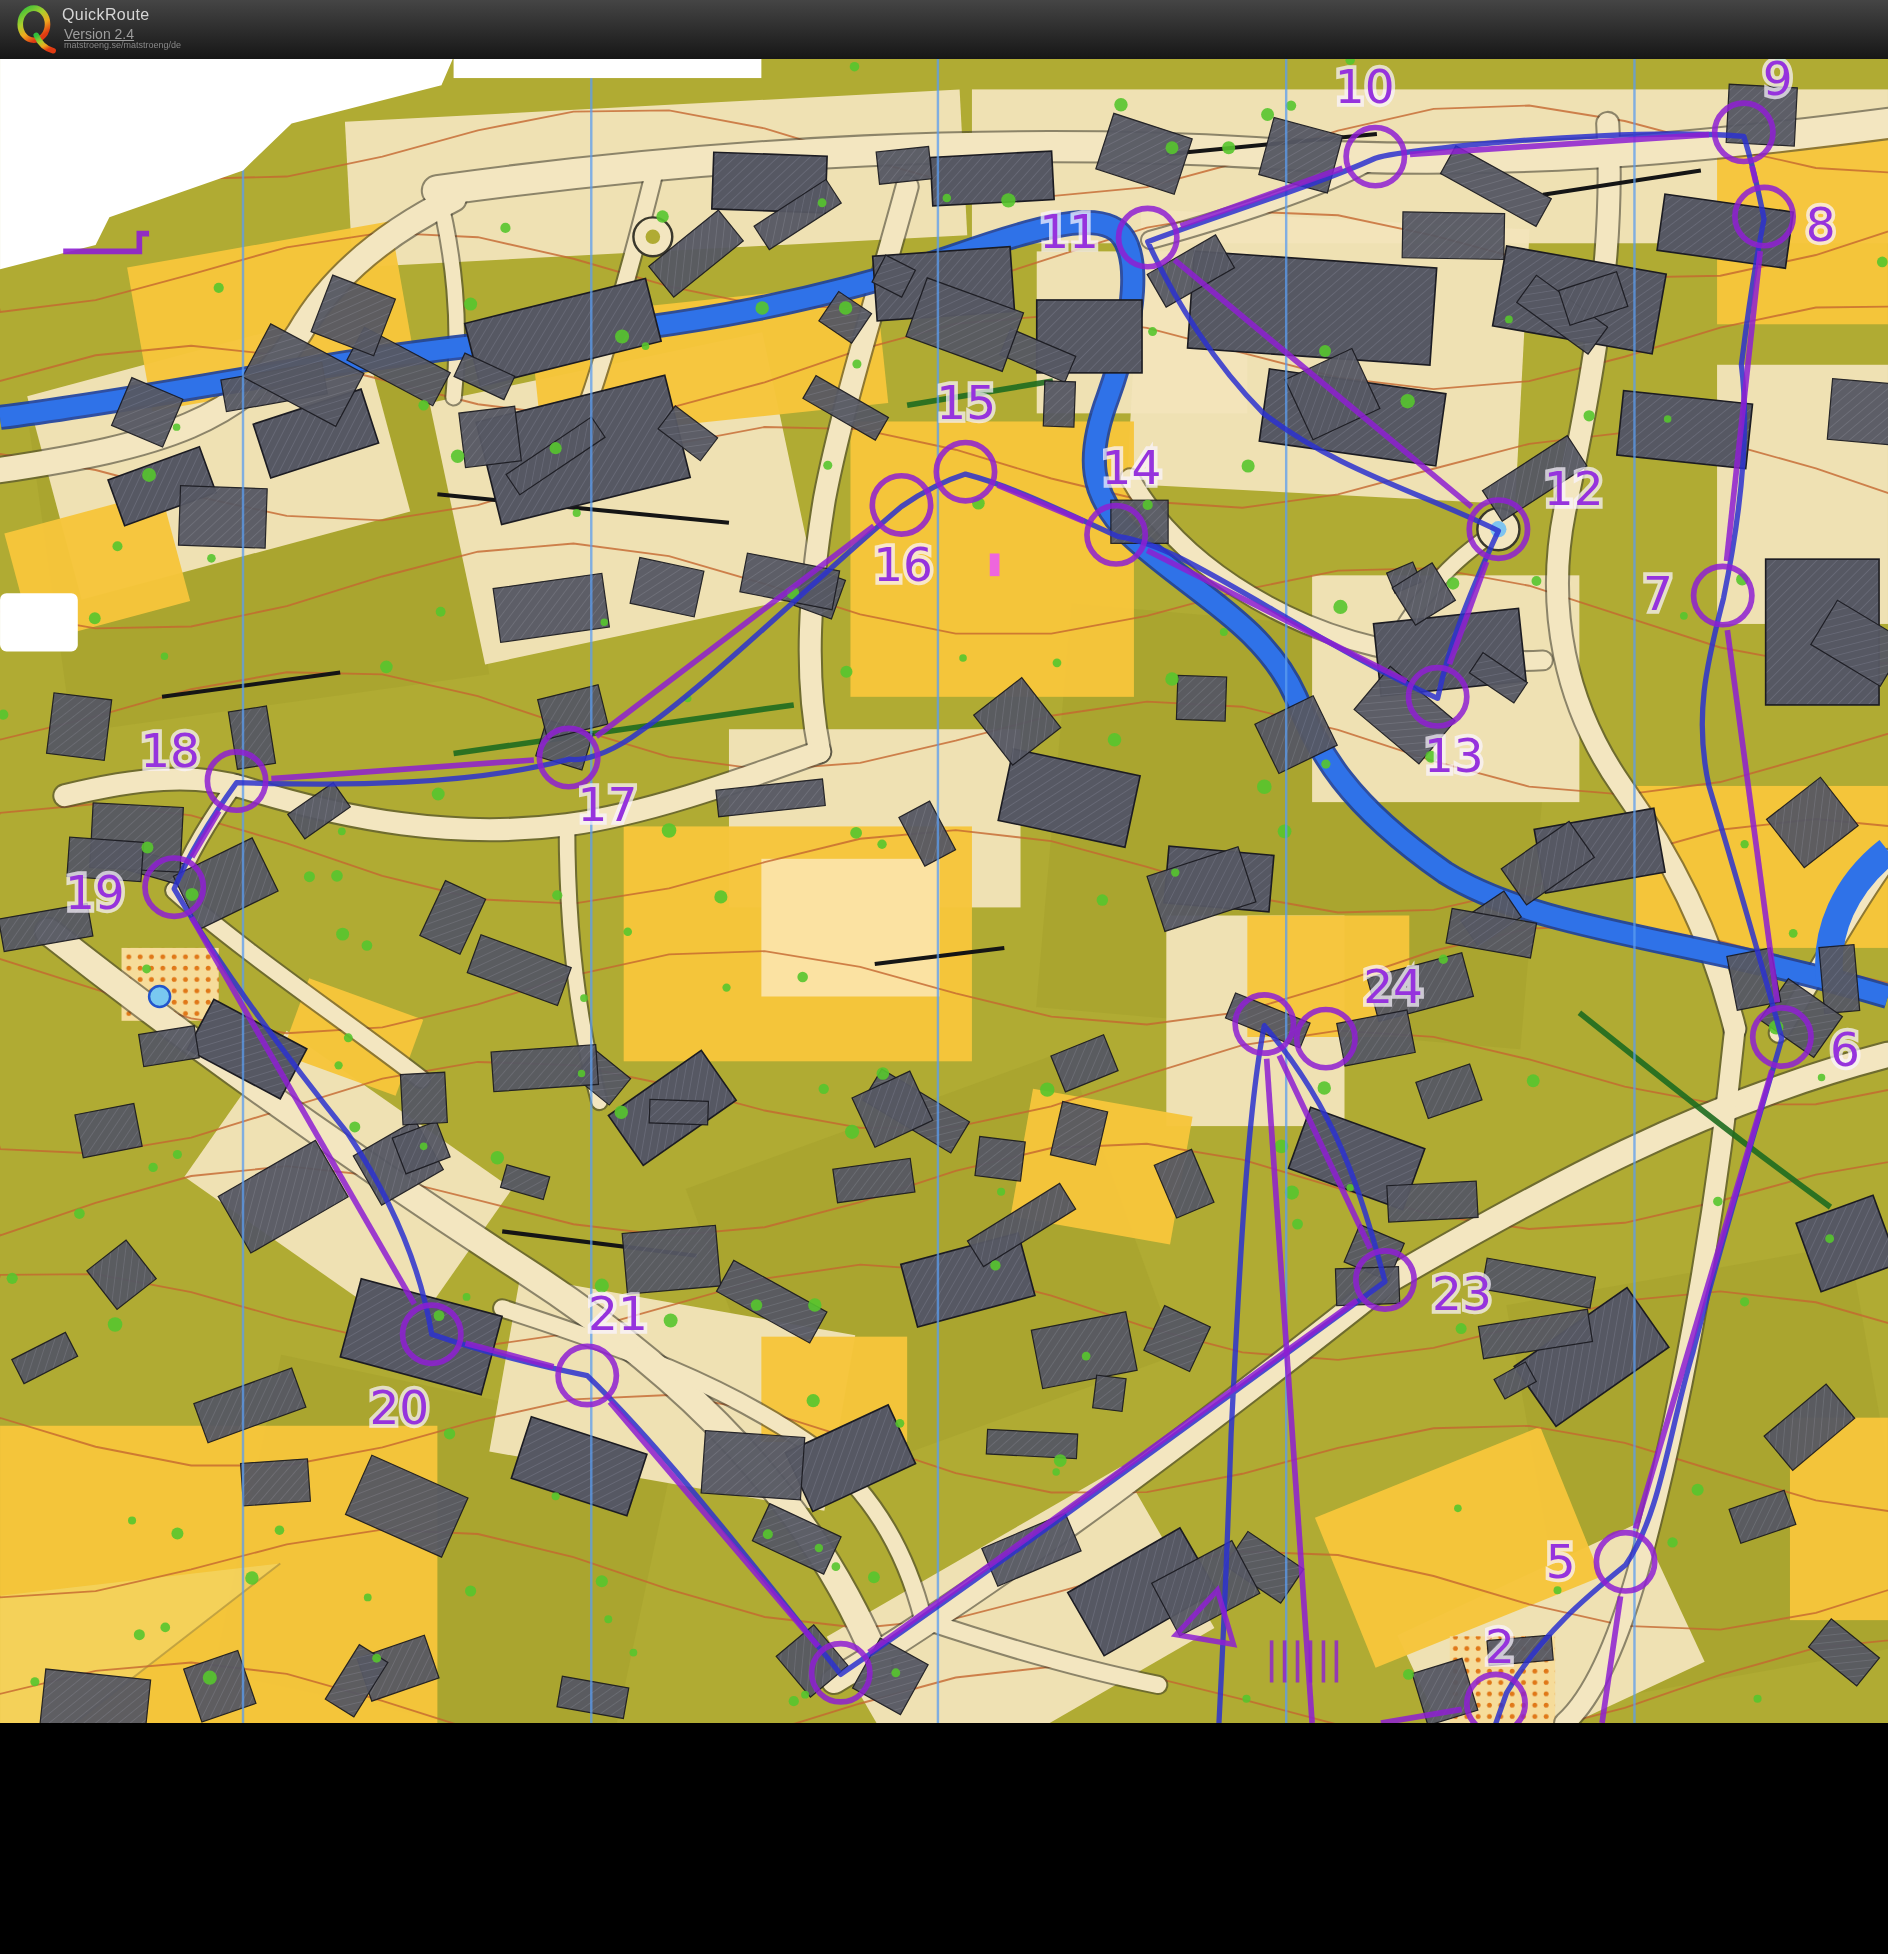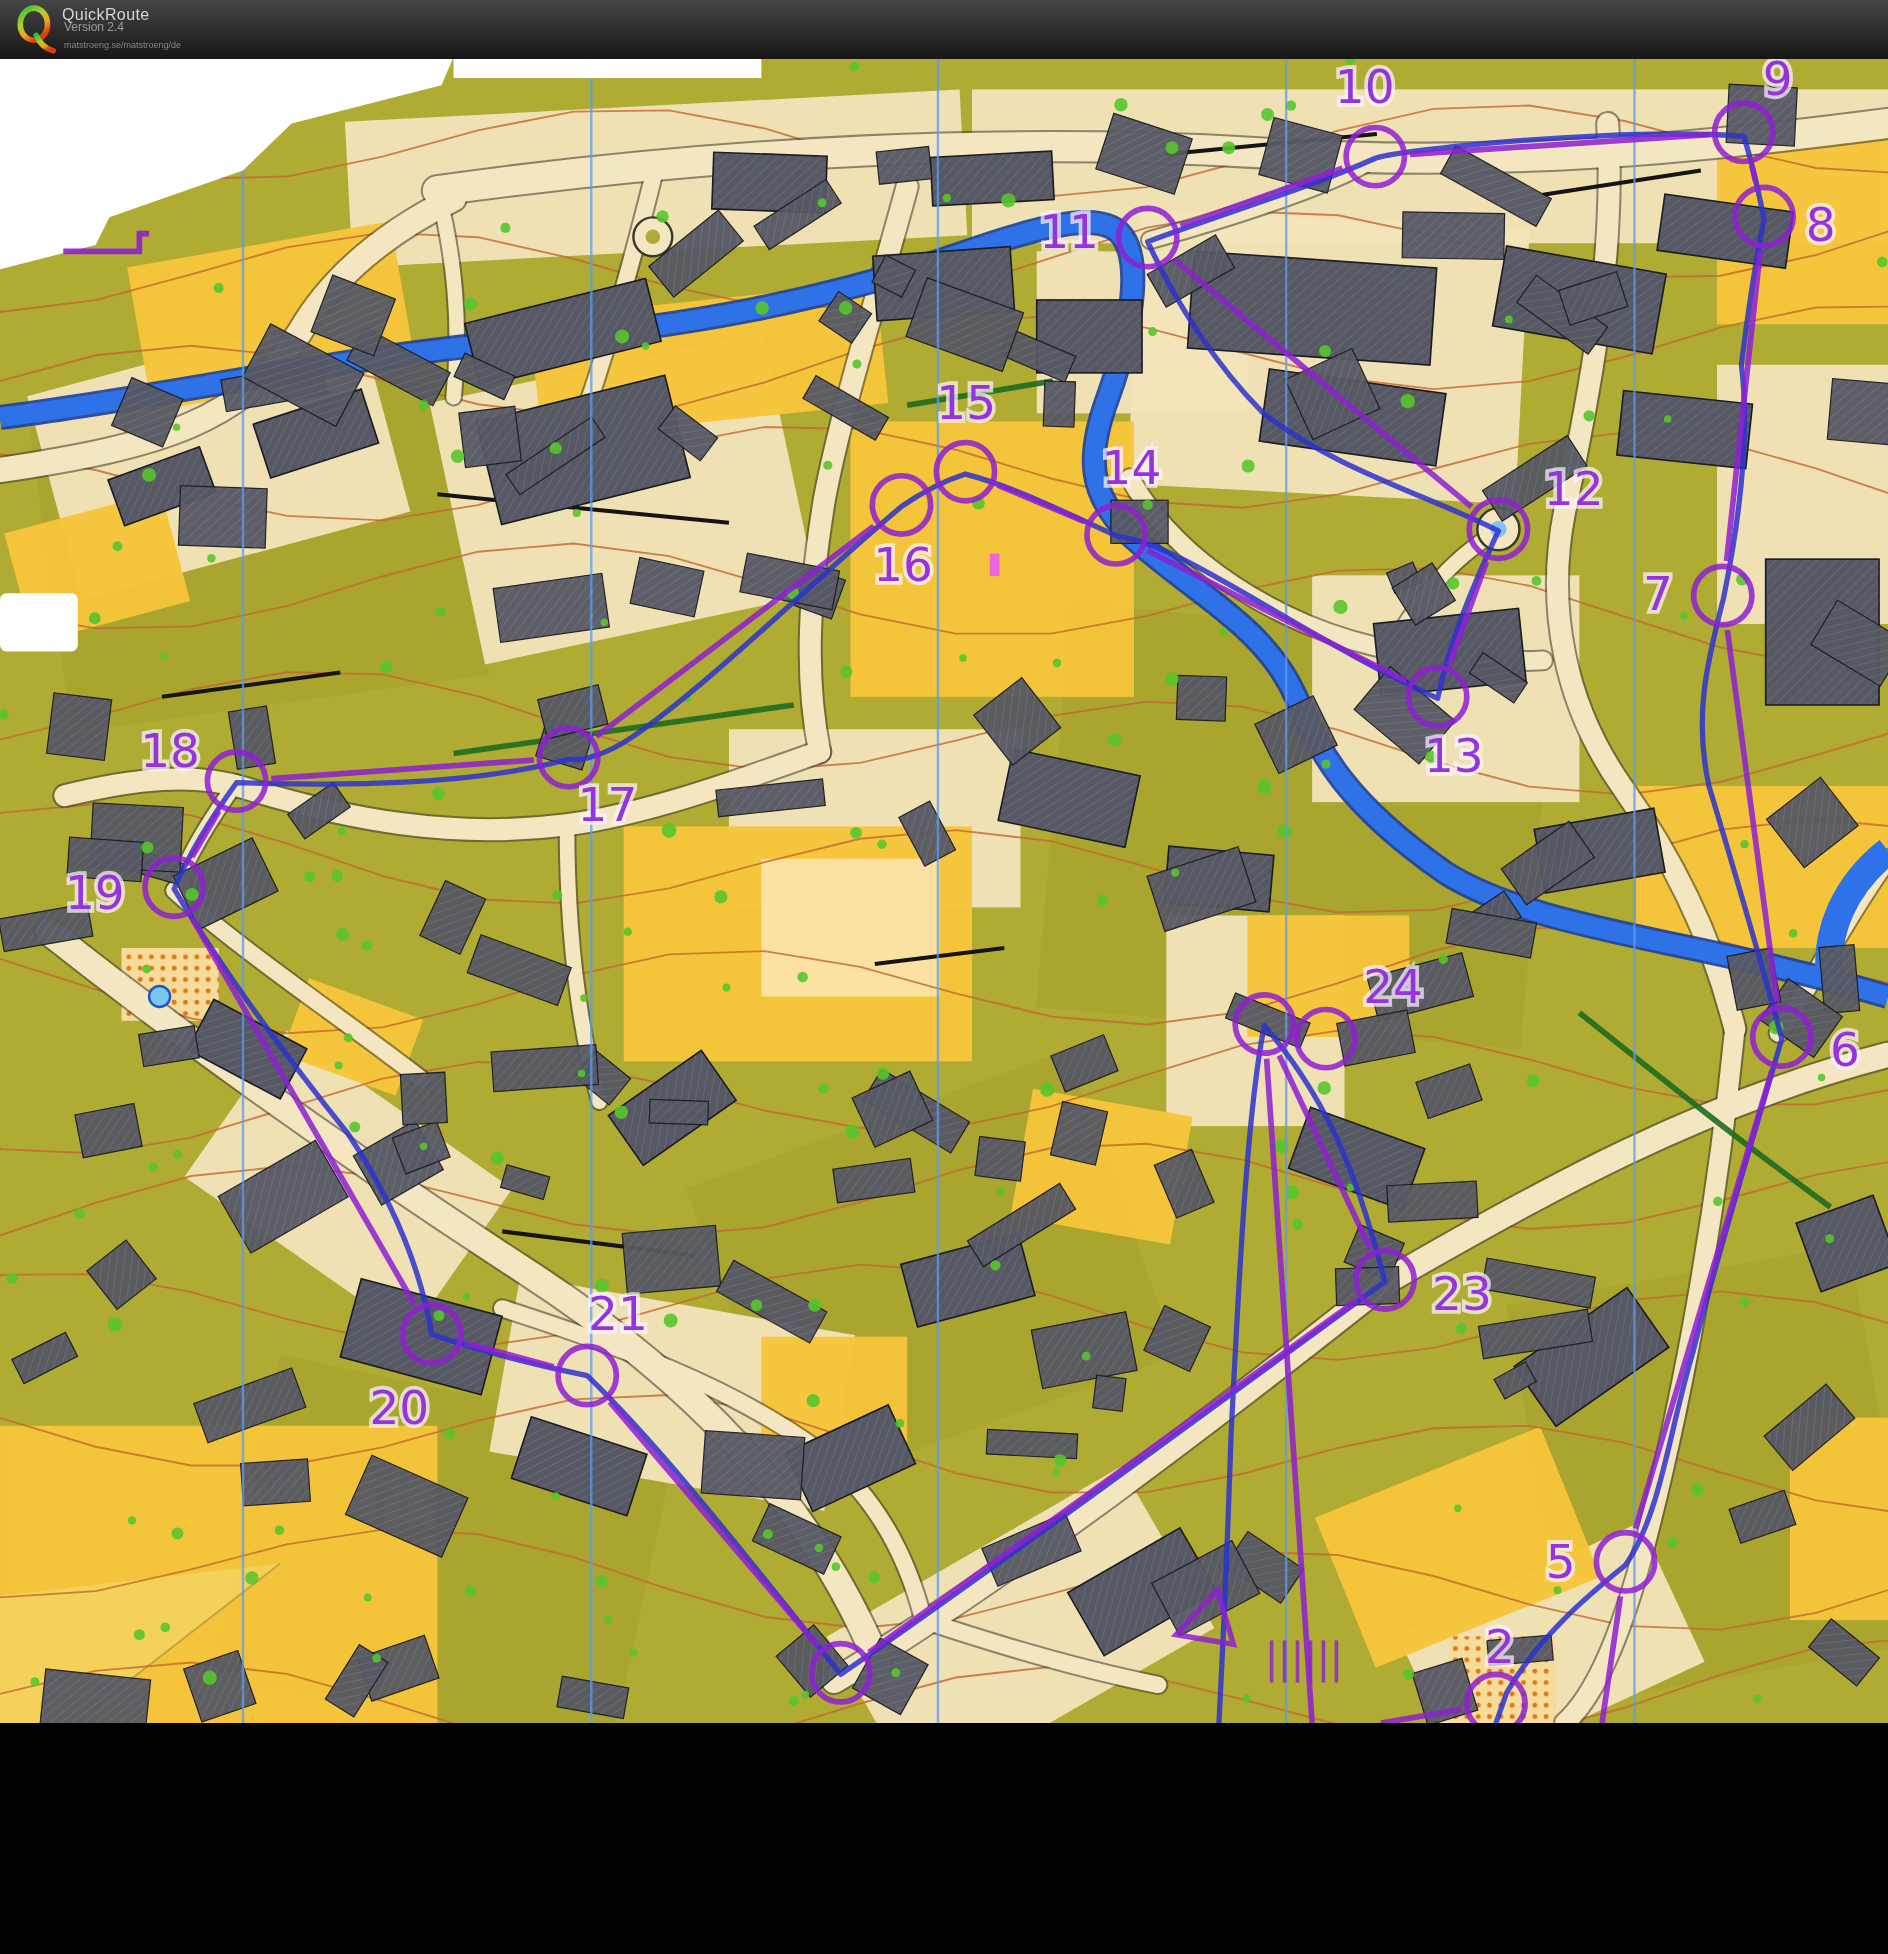--- a/index.html
+++ b/index.html
@@ -2,21 +2,21 @@
 <html style="font-size:13px"><head>
 <meta charset="utf-8">
 <style>
   html,body{margin:0;padding:0;}
   body{width:1888px;height:1954px;background:#000;overflow:hidden;position:relative;
        font-family:"Liberation Sans",sans-serif;}
   .titlebar{position:absolute;top:0;left:0;width:1888px;height:59px;
             background:linear-gradient(#454545,#161616);z-index:5;}
   .logo{position:absolute;left:13px;top:3.2px;width:45px;height:52px;}
   .app-title{position:absolute;left:62px;top:5.7px;font-size:16px;color:#d6d6d6;letter-spacing:0.4px;}
-  .app-sub1{position:absolute;left:64px;top:20px;font-size:12px;color:#9d9d9d;}
+  .app-sub1{position:absolute;left:64px;top:26px;font-size:14px;color:#9d9d9d;text-decoration:underline;}
   .app-sub2{position:absolute;left:64px;top:40px;font-size:9px;color:#878787;}
   .mapwrap{position:absolute;top:57px;left:0;width:1888px;height:1666px;background:#b0ab33;}
   .bottombar{position:absolute;top:1723px;left:0;width:1888px;height:231px;background:#000;}
   svg text{font-family:"DejaVu Sans","Liberation Sans",sans-serif;}
 </style>
 </head>
 <body>
 
 <header class="titlebar">
   <svg class="logo" viewBox="0 0 56 64">

